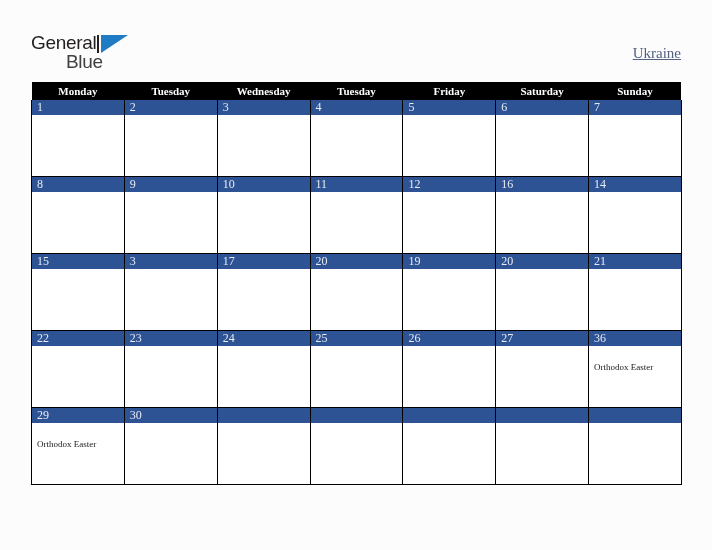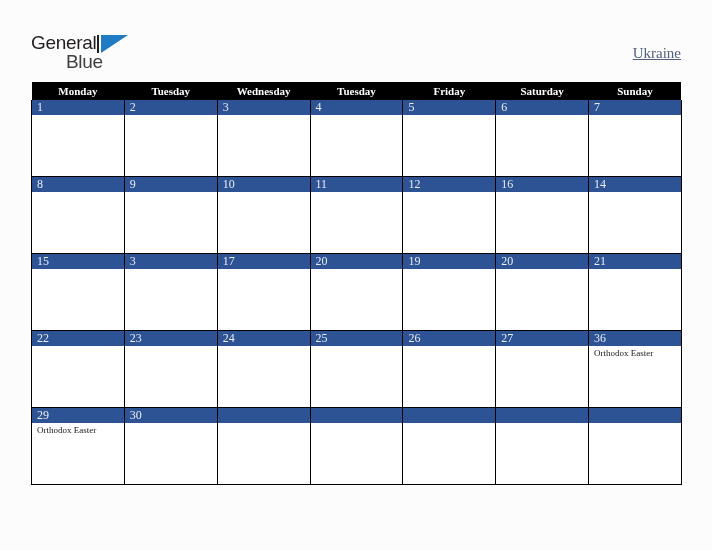--- a/index.html
+++ b/index.html
@@ -135,21 +135,21 @@
     color: #e8ecf4;
     font-family: "Liberation Serif", serif;
     font-size: 12px;
     padding-left: 5px;
     box-sizing: border-box;
   }
   .daynum.empty {
     color: transparent;
   }
   .events {
-    padding: 2px 4px 0 5px;
+    padding: 16px 4px 0 5px;
   }
   .event {
     font-family: "Liberation Serif", serif;
     font-size: 9px;
     color: #1a1a1a;
     line-height: 11px;
     white-space: nowrap;
   }
 </style>
 </head>

